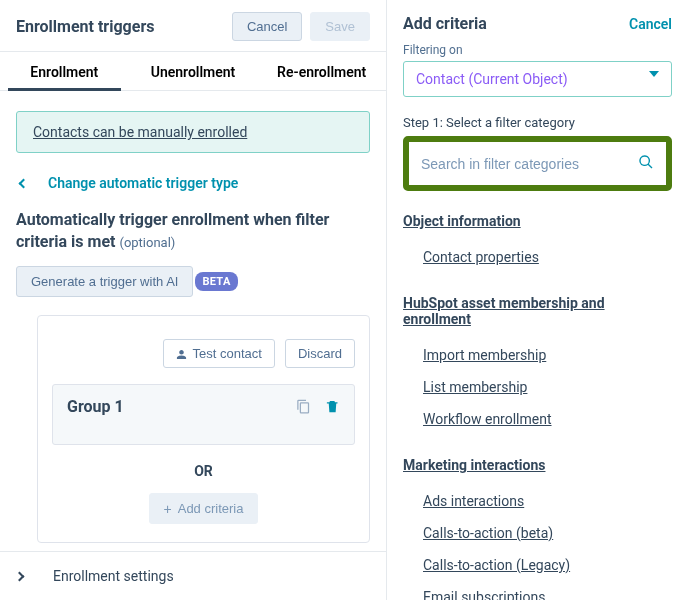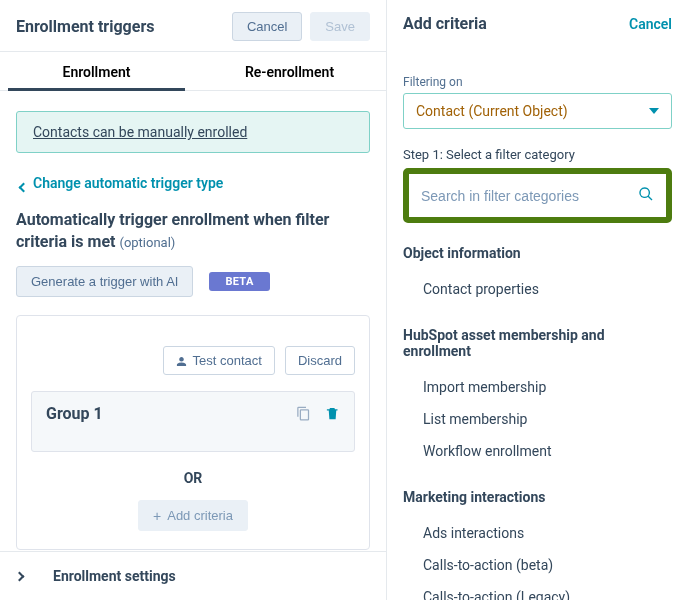--- a/index.html
+++ b/index.html
@@ -82,22 +82,22 @@
     color: #33475b;
     padding: 12px 16px;
     border-radius: 3px;
     font-size: 14px;
     margin-bottom: 22px;
     text-decoration: underline;
   }
 
   .link-row {
     display: flex;
-    align-items: flex-end;
-    gap: 6px;
+    align-items: center;
+    gap: 21px;
     color: #0091ae;
     font-weight: 600;
     font-size: 14px;
     margin: 0 0 18px 4px;
     cursor: pointer;
   }
   .chevron-left {
     width: 7px; height: 7px;
     border-left: 2px solid #0091ae;
     border-bottom: 2px solid #0091ae;
@@ -106,39 +106,40 @@
 
   .section-title {
     font-size: 16px;
     font-weight: 700;
     color: #33475b;
     line-height: 1.35;
     margin-bottom: 14px;
   }
   .optional { font-weight: 400; font-size: 13px; color: #516f90; }
 
-  .ai-row { display: flex; align-items: center; gap: 16px; margin-bottom: 18px; }
+  .ai-row { display: flex; align-items: center; gap: 2px; margin-bottom: 18px; }
   .btn.ai { background: #eaf0f6; border: 1px solid #cbd6e2; color: #506e91; padding: 7px 14px; }
   .beta-badge {
     background: #6a78d1;
     color: #fff;
     font-size: 11px;
     font-weight: 700;
-    padding: 3px 16px;
-    border-radius: 3px;
+    padding: 3px 7px;
+    border-radius: 8px;
     letter-spacing: 0.3px;
     text-align: center;
   }
 
   .criteria-card {
     border: 1px solid #dfe3eb;
     border-radius: 4px;
-    padding: 30px 14px 18px 14px;
+    padding: 23px 14px 18px 14px;
     background: #fff;
     margin-bottom: 30px;
+    margin-left: 21px;
   }
   .card-actions {
     display: flex;
     justify-content: flex-end;
     gap: 10px;
     margin-bottom: 16px;
   }
   .btn.small {
     padding: 6px 12px;
     font-size: 13px;
@@ -208,50 +209,50 @@
     align-items: center;
     gap: 10px;
     cursor: pointer;
   }
   .chevron-right {
     width: 7px; height: 7px;
     border-right: 2px solid #33475b;
     border-bottom: 2px solid #33475b;
     transform: rotate(-45deg);
   }
-  .settings-row span.lbl { font-weight: 700; font-size: 14px; padding-left: 20px; }
+  .settings-row span.lbl { font-weight: 400; font-size: 14px; padding-left: 20px; }
 
   
   .right {
     flex: 1;
     padding: 14px 16px 0 16px;
     display: flex;
     flex-direction: column;
     overflow: hidden;
   }
   .right-header {
     display: flex;
     justify-content: space-between;
     align-items: center;
     margin-bottom: 10px;
   }
   .right-header h2 { font-size: 16px; font-weight: 700; color: #33475b; }
   .link { color: #0091ae; font-weight: 600; font-size: 14px; cursor: pointer; }
 
-  .small-label { font-size: 12px; color: #516f90; margin-bottom: 4px; margin-top: 32px; }
+  .small-label { font-size: 12px; color: #516f90; margin-bottom: 4px; }
 
   .select {
     border: 1px solid #7fd1c7;
     border-radius: 3px;
     padding: 9px 12px;
     display: flex;
     justify-content: space-between;
-    align-items: center;
-    font-size: 14px;
-    color: #a16207;
+    align-items: flex-start;
+    font-size: 14px;
+    color: #8b5cf6;
     cursor: pointer;
     margin-bottom: 18px;
   }
   .chevron-down {
     width: 0; height: 0;
     border-left: 5px solid transparent;
     border-right: 5px solid transparent;
     border-top: 6px solid #0091ae;
   }
 
@@ -269,21 +270,21 @@
     flex: 1;
     border: none;
     outline: none;
     font-size: 14px;
     color: #33475b;
     background: transparent;
   }
   .search input::placeholder { color: #7c98b6; }
   .search svg { width: 16px; height: 16px; fill: #0091ae; }
 
-  .right-body { flex: 1; overflow-y: auto; }
+  .right-body { flex: 1; overflow-y: auto; text-decoration: underline; }
 
   .cat-heading {
     font-weight: 700;
     font-size: 14px;
     color: #33475b;
     margin: 0 0 12px 0;
   }
   .cat-item {
     font-size: 14px;
     color: #33475b;
@@ -301,20 +302,21 @@
     <div class="left-header">
       <h1>Enrollment triggers</h1>
       <div class="hdr-actions">
         <button class="btn cancel">Cancel</button>
         <button class="btn save">Save</button>
       </div>
     </div>
 
     <div class="tabs">
       <div class="tab active">Enrollment</div>
+      <div class="tab">Unenrollment</div>
       <div class="tab">Re-enrollment</div>
     </div>
 
     <div class="left-body">
       <div class="info-banner">Contacts can be manually enrolled</div>
 
       <div class="link-row">
         <span class="chevron-left"></span>
         <span>Change automatic trigger type</span>
       </div>

